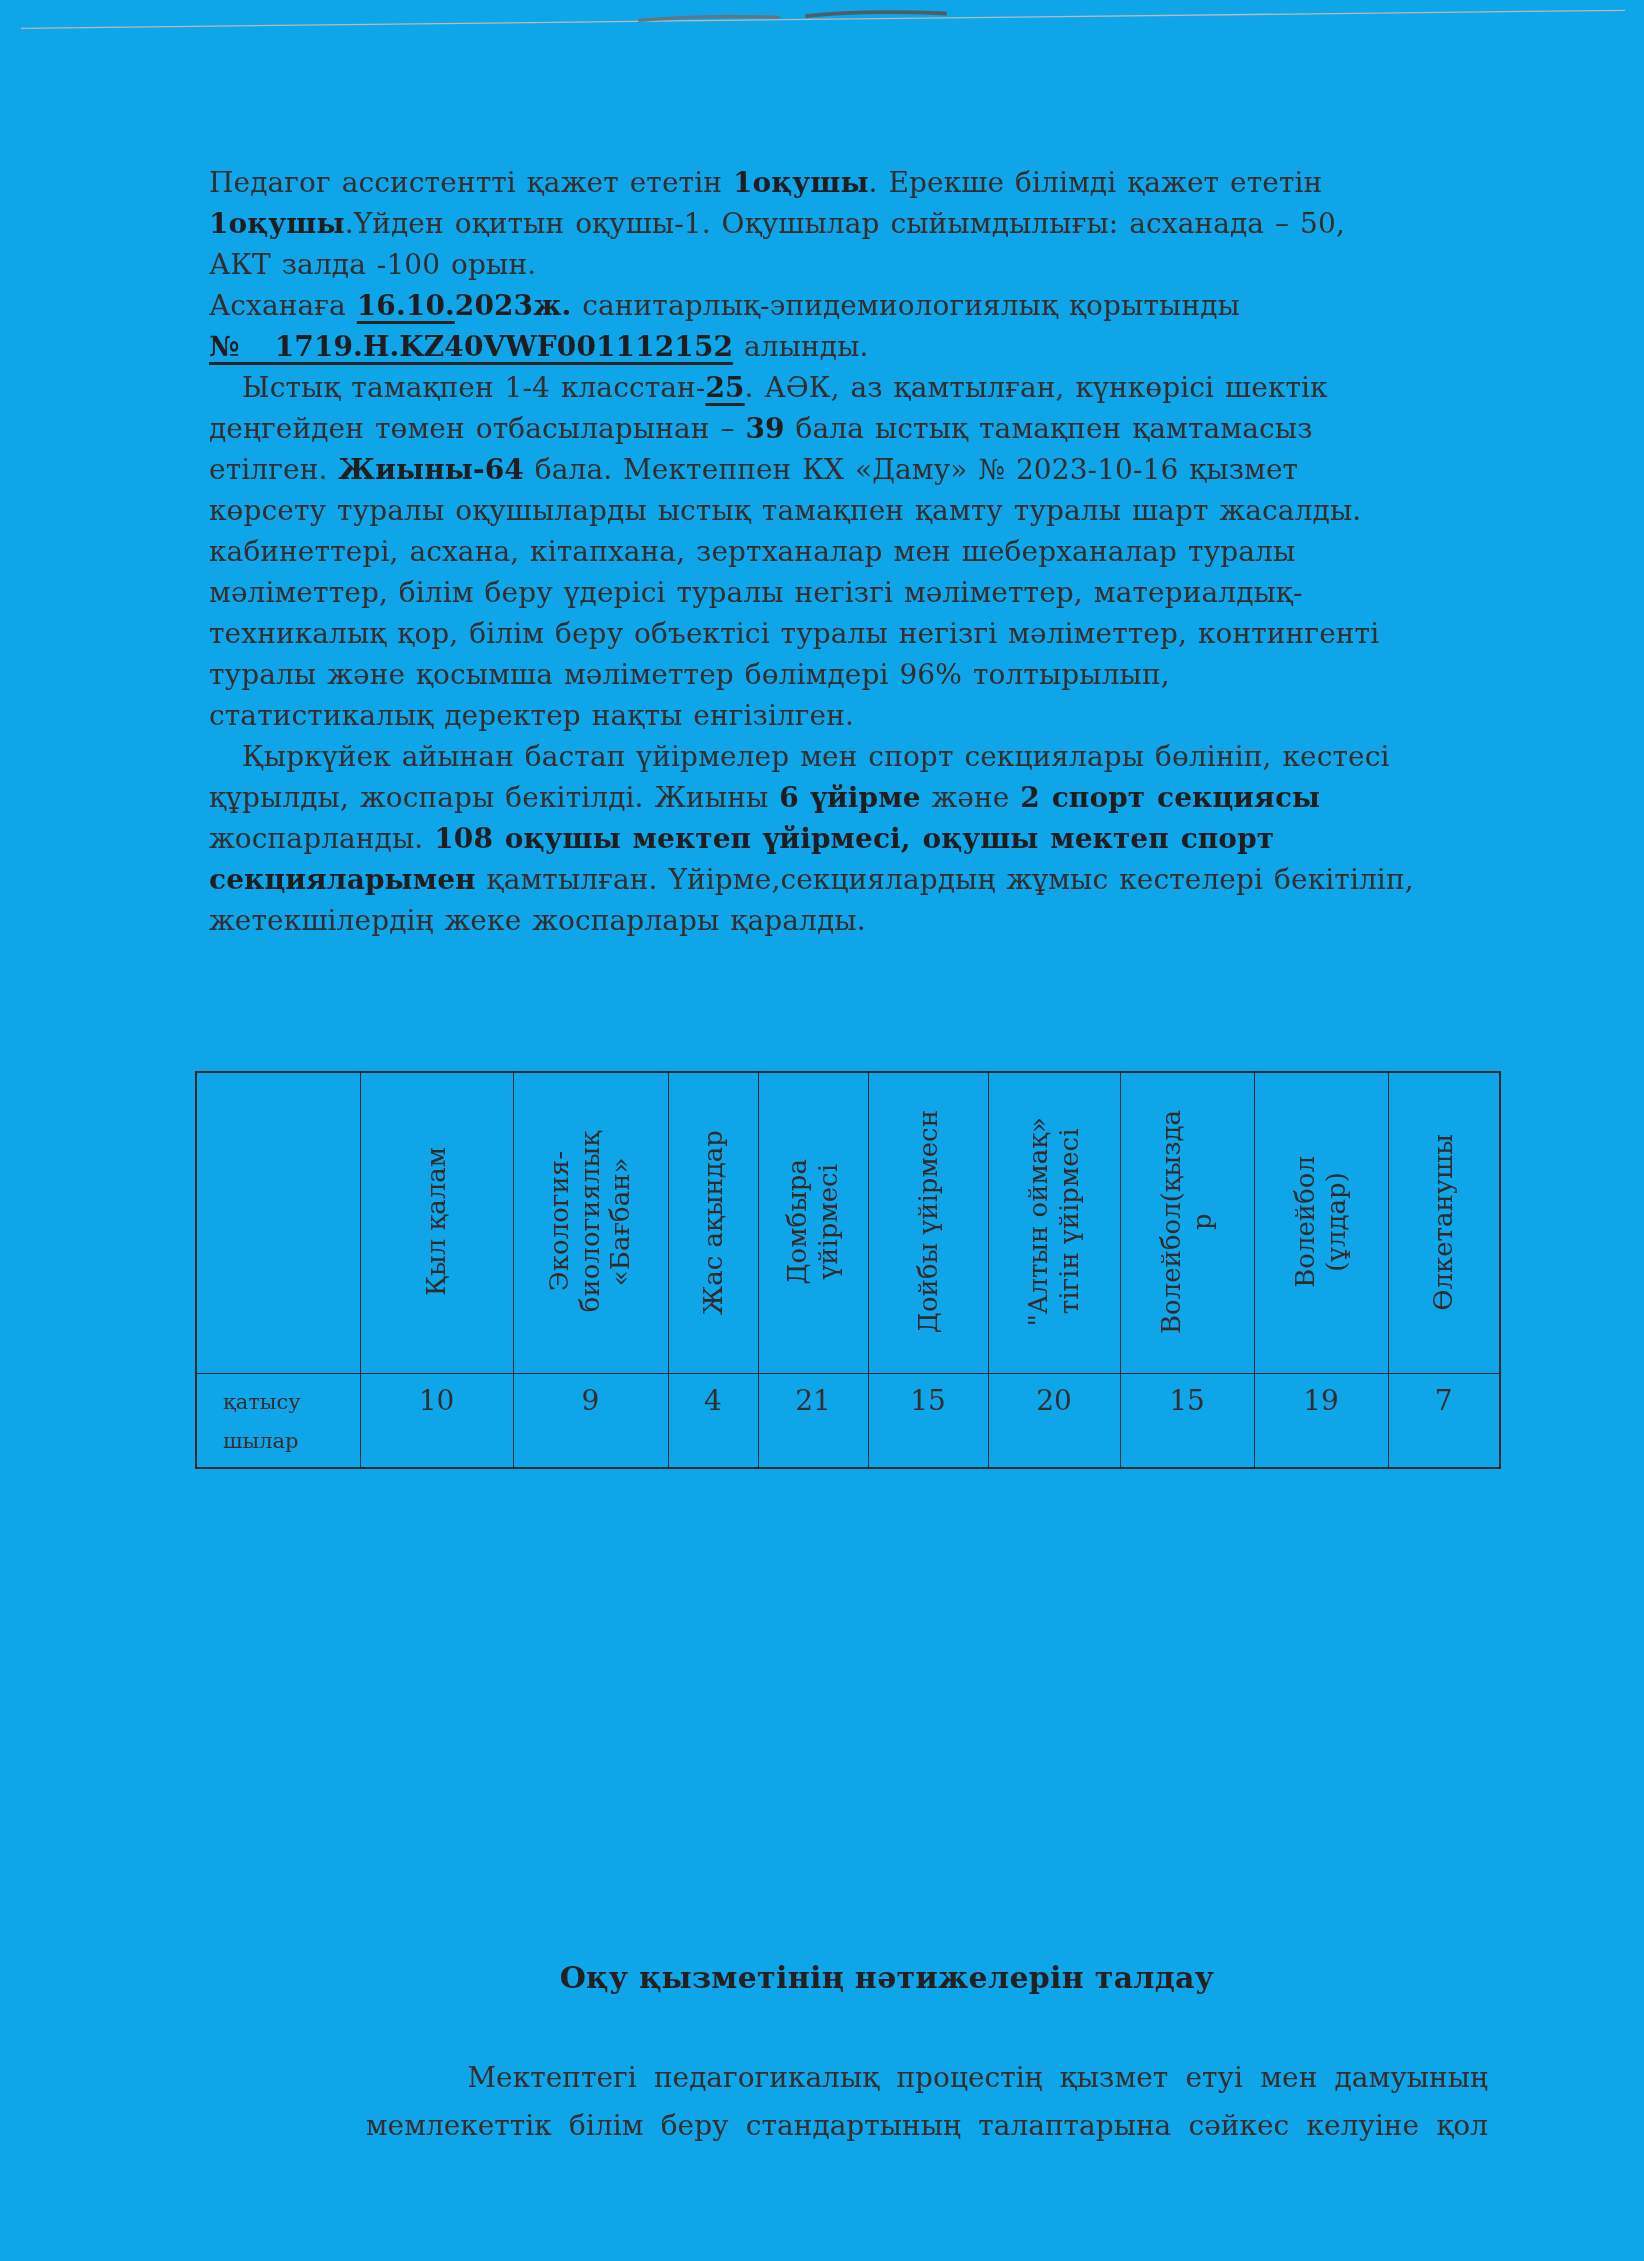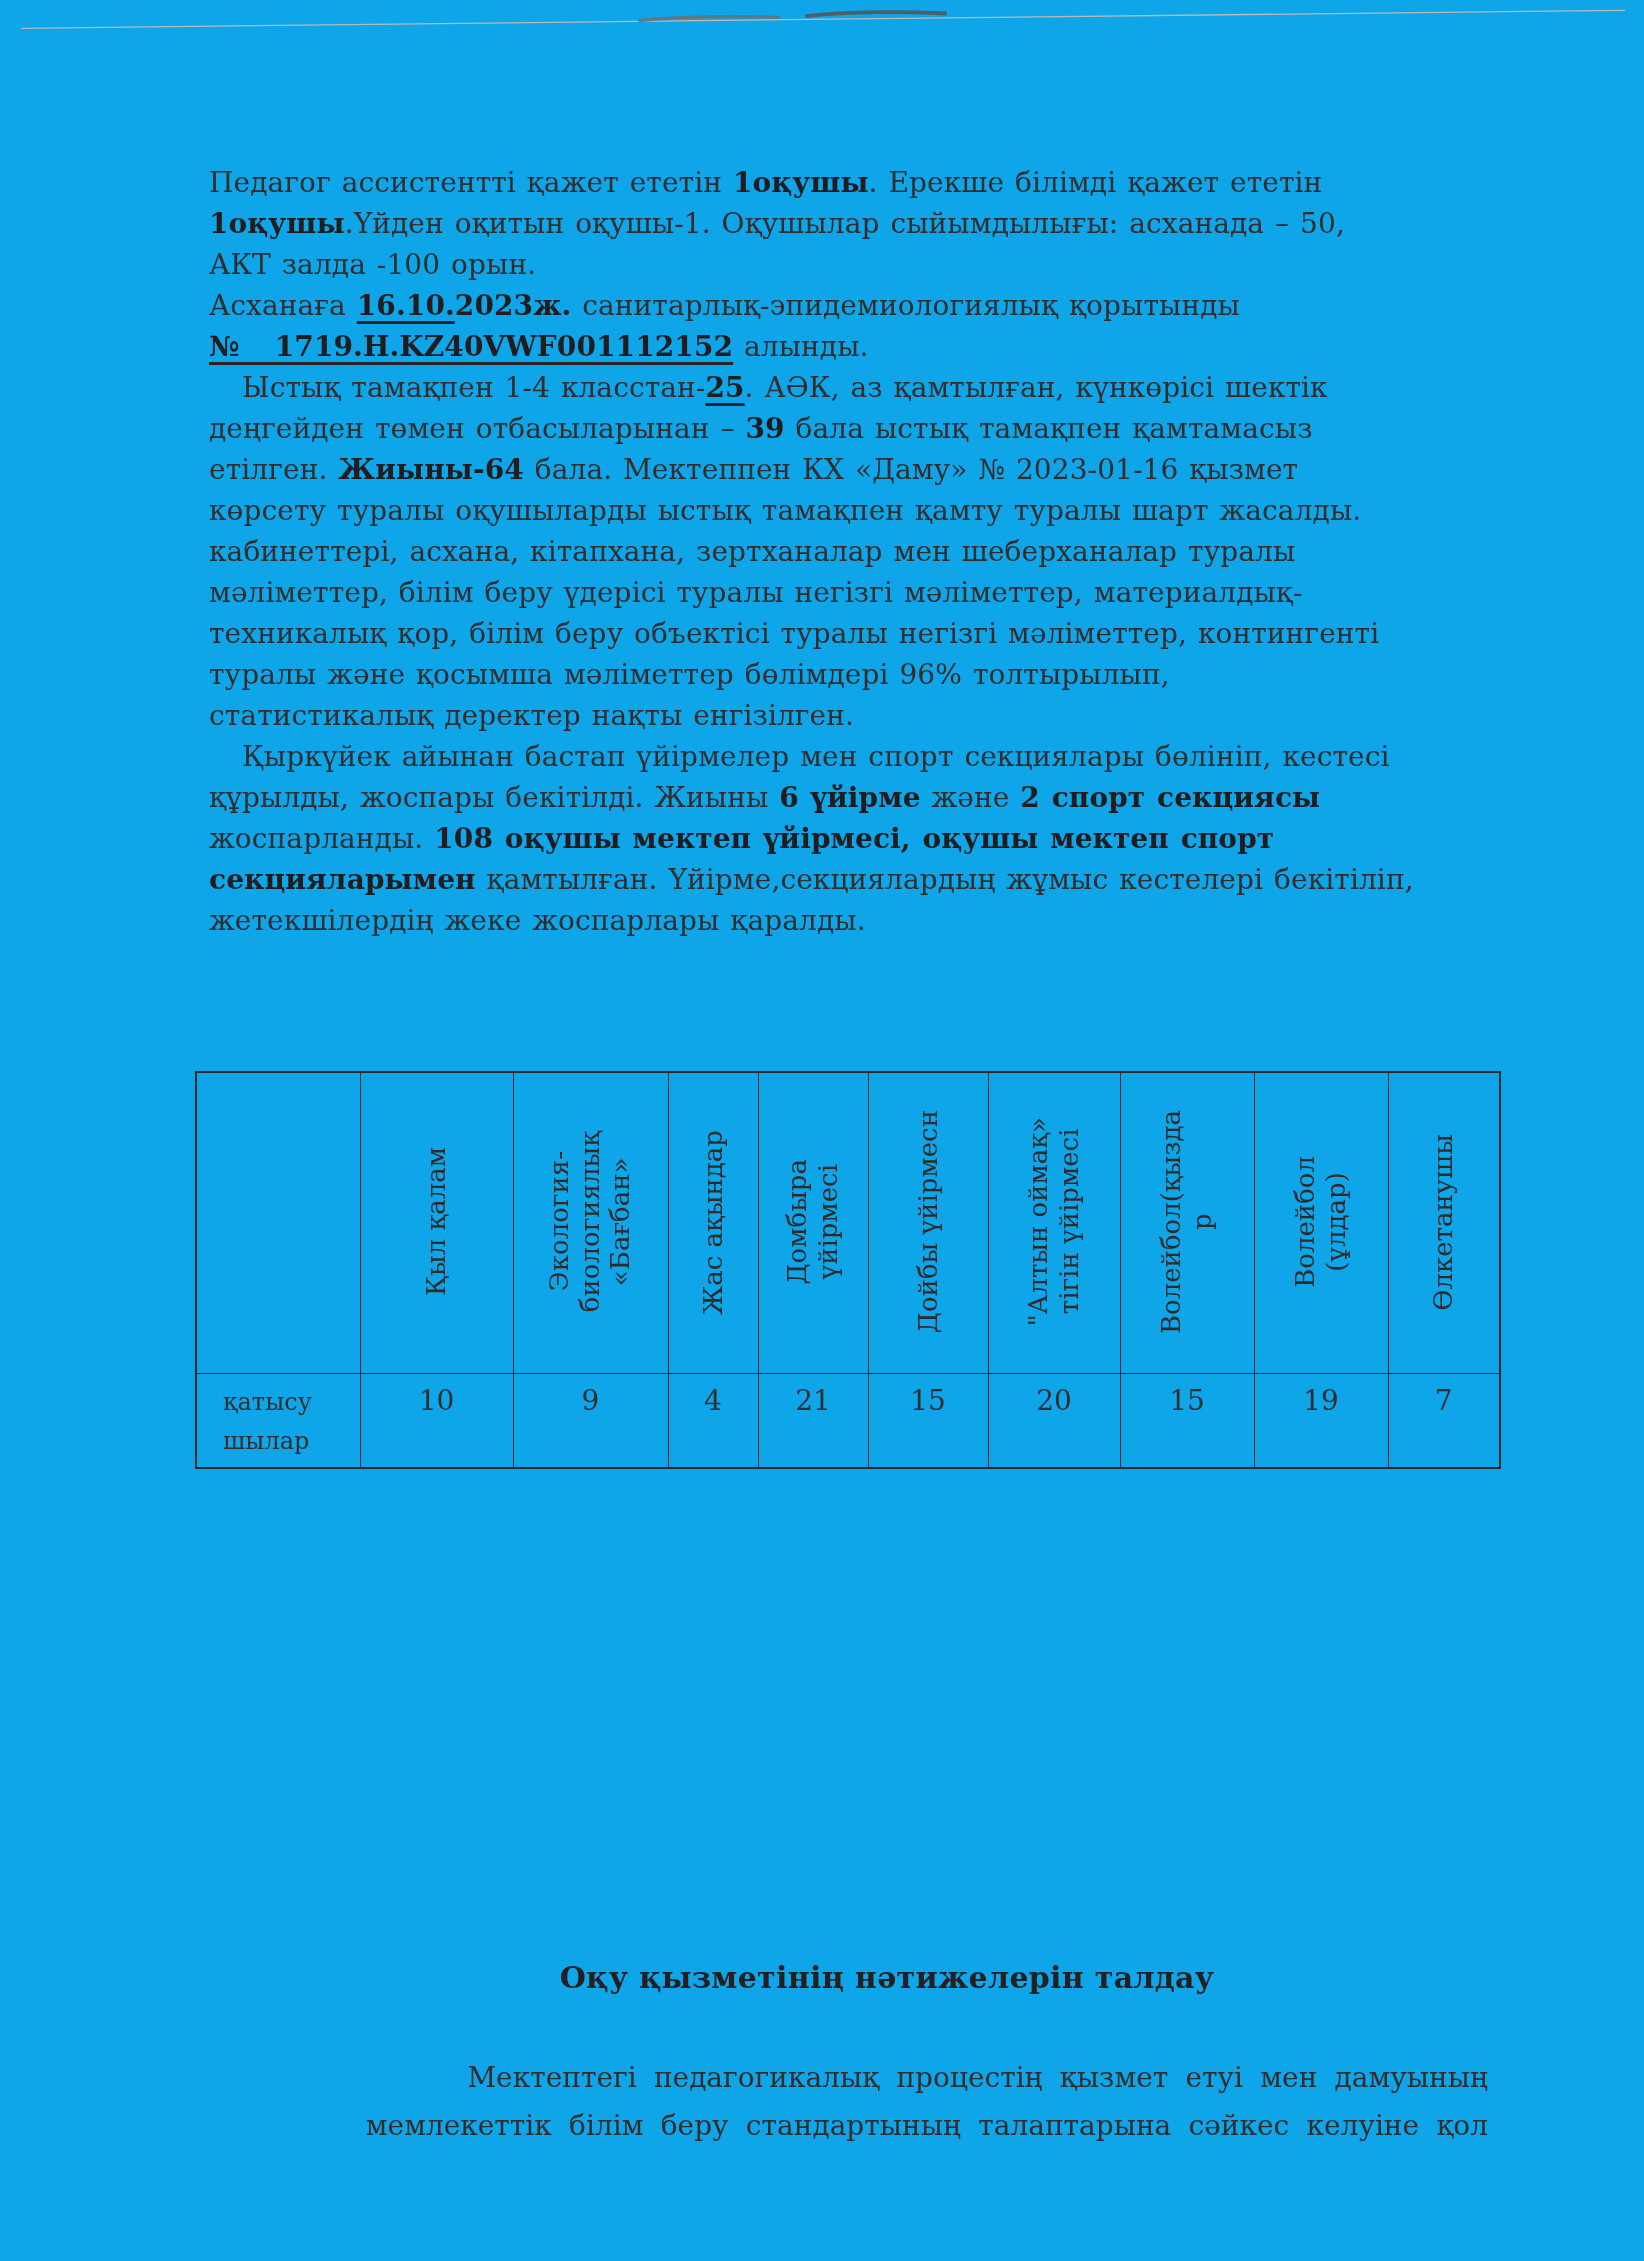--- a/index.html
+++ b/index.html
@@ -27,21 +27,21 @@
   }
   .clubs th,.clubs td{border:1.9px solid #2e2a2b;padding:0;}
   .clubs th.hdrcell{height:300px;vertical-align:middle;text-align:center;font-weight:normal;}
   .hdr{
     writing-mode:vertical-rl;transform:rotate(180deg);
     white-space:pre-line;display:inline-block;
     font-size:26px;line-height:1.18;color:#302a2b;
   }
   .clubs td.rowlabel{
     height:84px;vertical-align:top;text-align:left;
-    padding:9px 0 0 26px;font-size:24px;line-height:39px;white-space:pre-line;
+    padding:9px 0 0 26px;font-size:21px;line-height:39px;white-space:pre-line;
   }
   .clubs td.val{vertical-align:top;text-align:center;font-size:28px;padding-top:10.3px;}
   .heading{
     position:absolute;left:126px;top:1960px;width:1522px;
     text-align:center;font-size:30px;font-weight:bold;color:#241f20;
     letter-spacing:0.3px;
   }
   .closing{
     position:absolute;left:264px;top:2054px;width:1224px;
     text-align:right;font-size:28px;line-height:48px;word-spacing:8.4px;
@@ -62,21 +62,21 @@
       <div>
         <div class="line"><span class="">Педагог ассистентті қажет ететін </span><span class="b">1оқушы</span><span class="">. Ерекше білімді қажет ететін</span></div>
         <div class="line"><span class="b">1оқушы</span><span class="">.Үйден оқитын оқушы-1. Оқушылар сыйымдылығы: асханада – 50,</span></div>
         <div class="line"><span class="">АКТ залда -100 орын.</span></div>
         <div class="line"><span class="">Асханаға </span><span class="b u">16.10.</span><span class="b">2023ж.</span><span class=""> санитарлық-эпидемиологиялық қорытынды</span></div>
         <div class="line"><span class="b u">№&nbsp;&nbsp;&nbsp;1719.H.KZ40VWF001112152</span><span class=""> алынды.</span></div>
       </div>
       <div>
         <div class="line indent"><span class="">Ыстық тамақпен 1-4 класстан-</span><span class="b u">25</span><span class="">. АӘК, аз қамтылған, күнкөрісі шектік</span></div>
         <div class="line"><span class="">деңгейден төмен отбасыларынан – </span><span class="b">39</span><span class=""> бала ыстық тамақпен қамтамасыз</span></div>
-        <div class="line"><span class="">етілген. </span><span class="b">Жиыны-64</span><span class=""> бала. Мектеппен КХ «Даму» № 2023-01-16 қызмет</span></div>
+        <div class="line"><span class="">етілген. </span><span class="b">Жиыны-64</span><span class=""> бала. Мектеппен КХ «Даму» № 2023-10-16 қызмет</span></div>
         <div class="line"><span class="">көрсету туралы оқушыларды ыстық тамақпен қамту туралы шарт жасалды.</span></div>
       </div>
       <div>
         <div class="line"><span class="">кабинеттері, асхана, кітапхана, зертханалар мен шеберханалар туралы</span></div>
         <div class="line"><span class="">мәліметтер, білім беру үдерісі туралы негізгі мәліметтер, материалдық-</span></div>
         <div class="line"><span class="">техникалық қор, білім беру объектісі туралы негізгі мәліметтер, контингенті</span></div>
         <div class="line"><span class="">туралы және қосымша мәліметтер бөлімдері 96% толтырылып,</span></div>
         <div class="line"><span class="">статистикалық деректер нақты енгізілген.</span></div>
       </div>
       <div>

